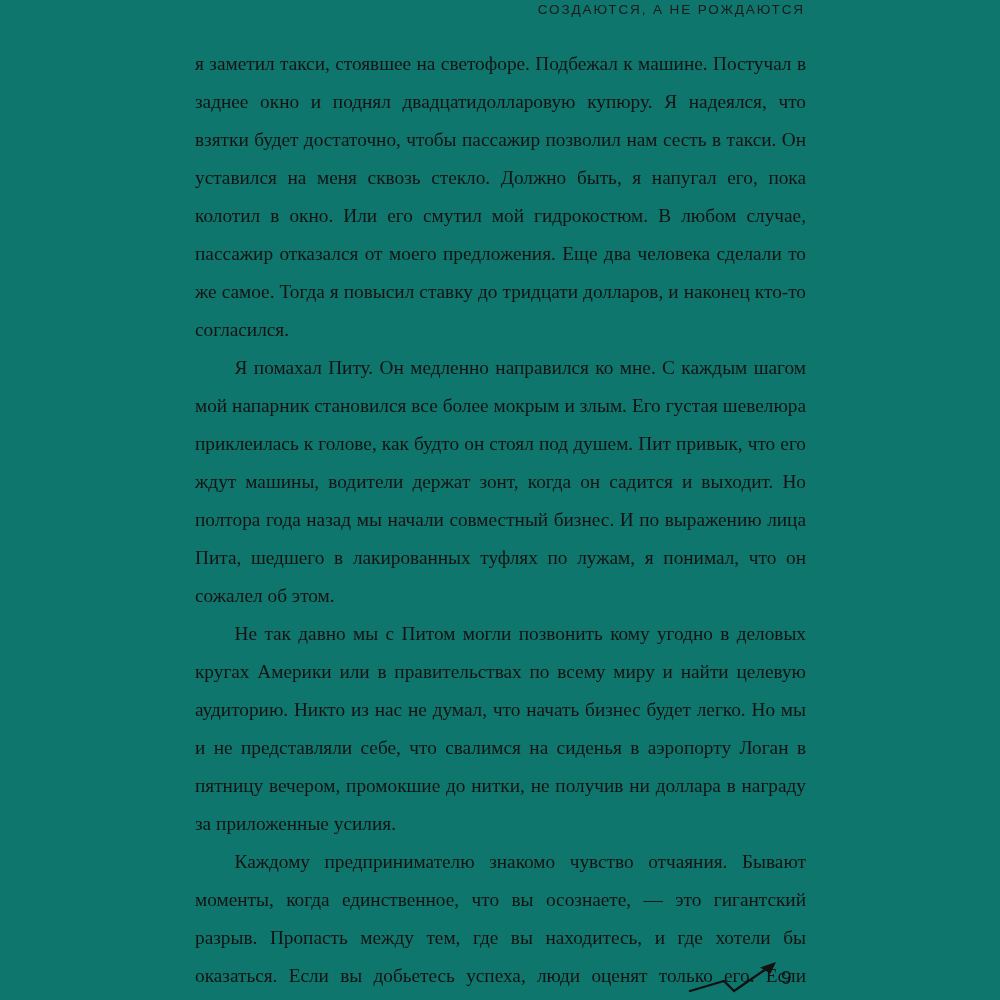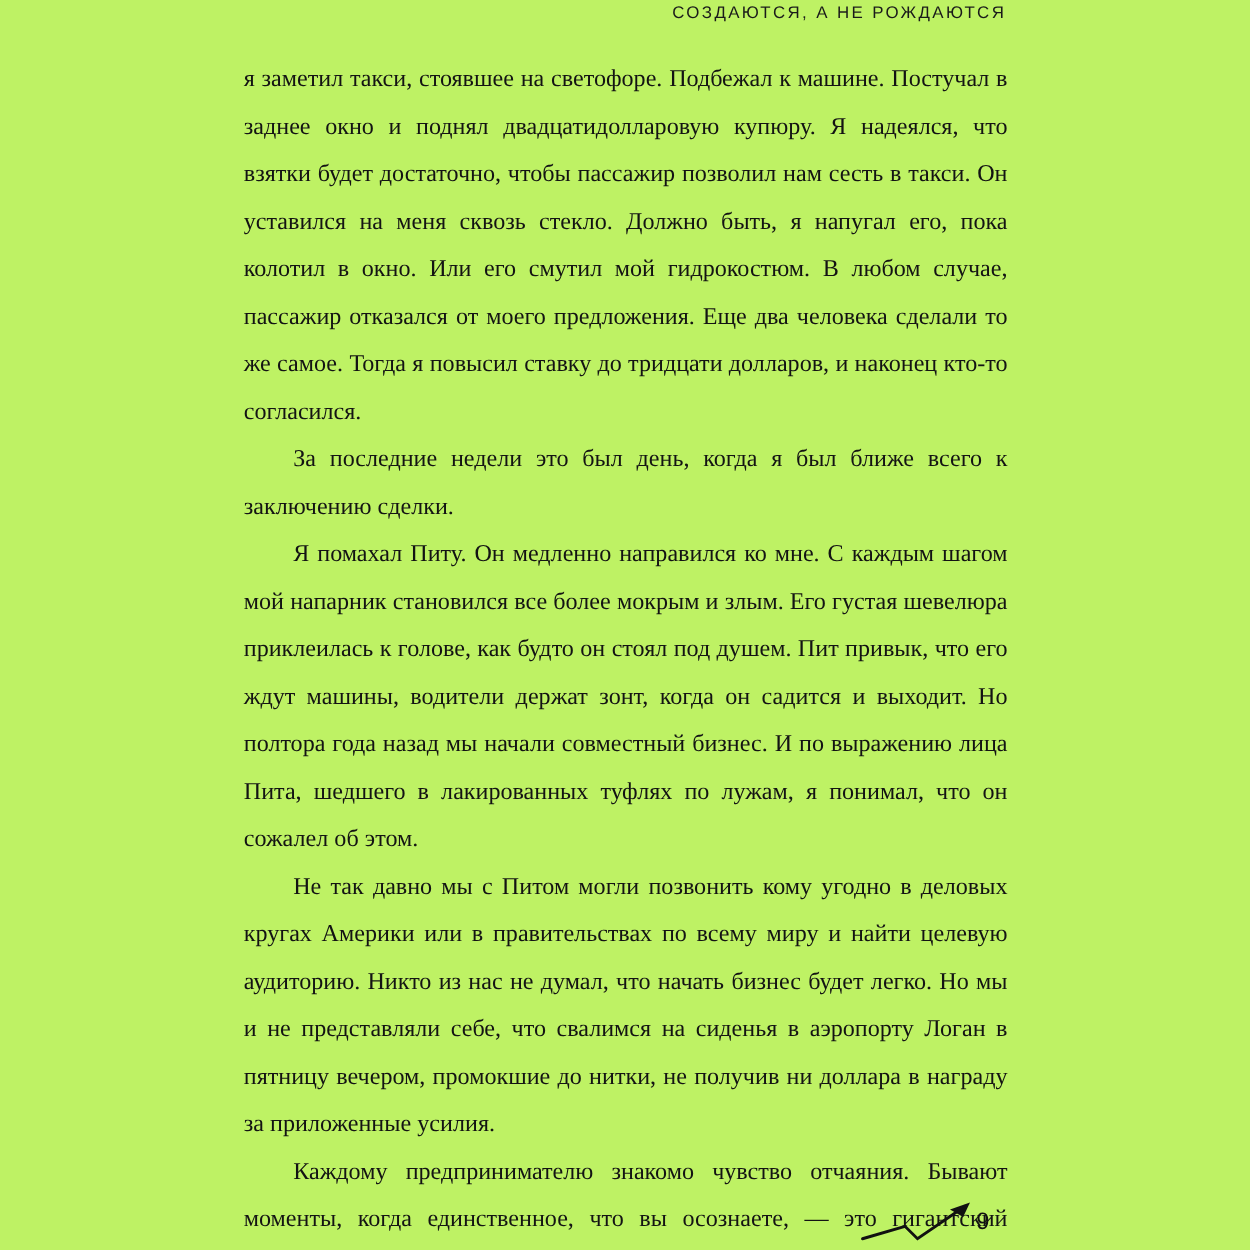--- a/index.html
+++ b/index.html
@@ -13,21 +13,21 @@
     height: 1000px;
     position: relative;
     overflow: hidden;
     font-family: "Liberation Serif", "DejaVu Serif", serif;
     color: #111111;
   }
 
   .page {
     position: absolute;
     inset: 0;
-    background: #bef264;
+    background: #0f766e;
   }
 
   
   .running-head {
     position: absolute;
     top: 2px;
     left: 195px;
     width: 610px;
     text-align: right;
     font-family: "Liberation Sans", "DejaVu Sans", sans-serif;
@@ -110,21 +110,20 @@
 </style>
 </head>
 <body>
 
 <div class="page">
 
   <div class="running-head">СОЗДАЮТСЯ, А НЕ РОЖДАЮТСЯ</div>
 
   <div class="body-column">
     <p class="para first">я заметил такси, стоявшее на светофоре. Подбежал к машине. Постучал в заднее окно и поднял двадцатидолларовую купюру. Я надеялся, что взятки будет достаточно, чтобы пассажир позволил нам сесть в такси. Он уставился на меня сквозь стекло. Должно быть, я напугал его, пока колотил в окно. Или его смутил мой гидрокостюм. В любом случае, пассажир отказался от моего предложения. Еще два человека сделали то же самое. Тогда я повысил ставку до тридцати долларов, и наконец кто-то согласился.</p>
-    <p class="para">За последние недели это был день, когда я был ближе всего к заключению сделки.</p>
     <p class="para">Я помахал Питу. Он медленно направился ко мне. С каждым шагом мой напарник становился все более мокрым и злым. Его густая шевелюра приклеилась к голове, как будто он стоял под душем. Пит привык, что его ждут машины, водители держат зонт, когда он садится и выходит. Но полтора года назад мы начали совместный бизнес. И по выражению лица Пита, шедшего в лакированных туфлях по лужам, я понимал, что он сожалел об этом.</p>
     <p class="para">Не так давно мы с Питом могли позвонить кому угодно в деловых кругах Америки или в правительствах по всему миру и найти целевую аудиторию. Никто из нас не думал, что начать бизнес будет легко. Но мы и не представляли себе, что свалимся на сиденья в аэропорту Логан в пятницу вечером, промокшие до нитки, не получив ни доллара в награду за приложенные усилия.</p>
     <p class="para">Каждому предпринимателю знакомо чувство отчаяния. Бывают моменты, когда единственное, что вы осознаете, — это гигантский разрыв. Пропасть между тем, где вы находитесь, и где хотели бы оказаться. Если вы добьетесь успеха, люди оценят только его. Если потерпите неудачу — увидят лишь промах. Они редко замечают переломные моменты, которые могли бы направить вас в совершенно другом направлении.</p>
   </div>
 
 
   <div class="footer-arrow">
     <svg width="100" height="36" viewBox="0 0 100 36" xmlns="http://www.w3.org/2000/svg">
       <path d="M2 33 L36 23 L46 33 L84 7" fill="none" stroke="#111111" stroke-width="2.3" stroke-linecap="round" stroke-linejoin="miter"></path>
       <path d="M88 4 L72 9.5 L82.5 15.5 Z" fill="#111111"></path>

